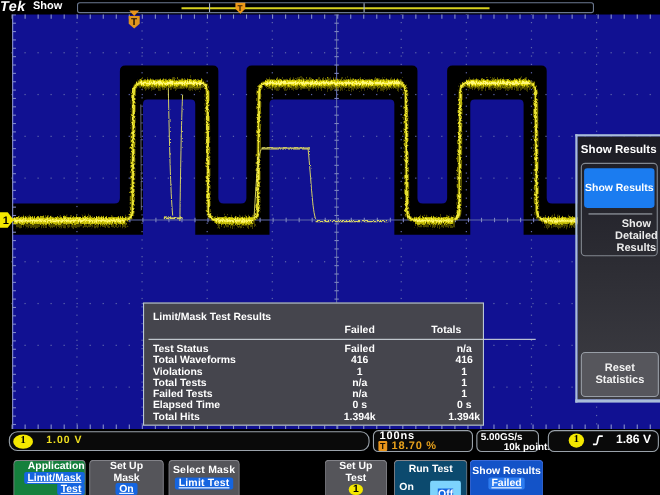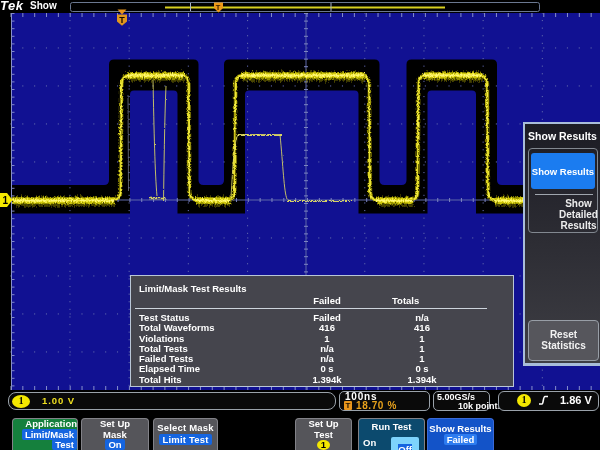--- a/index.html
+++ b/index.html
@@ -1,18 +1,18 @@
 <!DOCTYPE html>
 <html><head><meta charset="utf-8"><style>
 html,body{margin:0;padding:0;background:#000;}
 *{box-sizing:border-box;font-family:"Liberation Sans",sans-serif;}
 #scr{position:relative;width:600px;height:450px;background:#000;overflow:hidden;}
 .abs{position:absolute;}
 .b{font-weight:bold;}
-.hl{background:#1565e0;border-radius:2px;padding:0 3px;}
+.hl{background:#1565e0;border-radius:2px;padding:0 3px;text-decoration:underline;}
 </style></head>
 <body>
 <div id="scr">
 
   <svg class="abs" style="left:0;top:0" width="600" height="450" viewBox="0 0 600 450">
     <defs>
       <filter id="fuzz" x="-10%" y="-40%" width="120%" height="180%">
         <feTurbulence type="turbulence" baseFrequency="0.9 0.25" numOctaves="2" seed="11" result="t"></feTurbulence>
         <feDisplacementMap in="SourceGraphic" in2="t" scale="4" xChannelSelector="R" yChannelSelector="G"></feDisplacementMap>
       </filter>
@@ -1127,21 +1127,21 @@
     <line x1="165" y1="7.5" x2="445" y2="7.5" stroke="#d8d020" stroke-width="2"></line>
     <line x1="190.5" y1="3" x2="190.5" y2="11" stroke="#aab4c4" stroke-width="1"></line>
     <line x1="331" y1="3" x2="331" y2="11" stroke="#aab4c4" stroke-width="1"></line>
     <polygon points="214,2.5 223,2.5 223,8 218.5,12.5 214,8" fill="#ef9a18"></polygon>
     <text x="215.8" y="9.8" font-size="7.5" font-weight="bold" fill="#3a2000">T</text>
     <polygon points="117.5,9.5 126.5,9.5 122,14.5" fill="#e8951c"></polygon>
     <polygon points="117,14.5 127,14.5 127,21.5 122,25.8 117,21.5" fill="#e0961e"></polygon>
     <text x="119.2" y="23" font-size="9" font-weight="bold" fill="#140a00">T</text>
   </svg>
 
-  <div class="abs" style="left:130px;top:275px;width:384px;height:112px;background:#45454d;border:1px solid #b9c6d6;color:#fff;font-size:9.5px;font-weight:bold">
+  <div class="abs" style="left:130px;top:275px;width:310px;height:112px;background:#45454d;border:1px solid #b9c6d6;color:#fff;font-size:9.5px;font-weight:bold">
     <div class="abs" style="left:8px;top:7px">Limit/Mask Test Results</div>
     <div class="abs" style="left:166px;top:19px;width:60px;text-align:center">Failed</div>
     <div class="abs" style="left:261px;top:19px;width:60px;">Totals</div>
     <div class="abs" style="left:4px;top:32px;width:352px;border-top:1px solid #cdd4dc"></div>
     <div class="abs" style="left:8px;top:37px;line-height:10.3px">Test Status<br>Total Waveforms<br>Violations<br>Total Tests<br>Failed Tests<br>Elapsed Time<br>Total Hits</div>
     <div class="abs" style="left:166px;top:37px;width:60px;text-align:center;line-height:10.3px">Failed<br>416<br>1<br>n/a<br>n/a<br>0 s<br>1.394k</div>
     <div class="abs" style="left:261px;top:37px;width:60px;text-align:center;line-height:10.3px">n/a<br>416<br>1<br>1<br>1<br>0 s<br>1.394k</div>
   </div>
 
   <div class="abs" style="left:523px;top:122px;width:77px;height:244px;background:linear-gradient(#1c1c24,#3e3e44);border-left:2px solid #a9bdd9;border-top:2px solid #a9bdd9;border-bottom:3px solid #a9bdd9;color:#fff">

